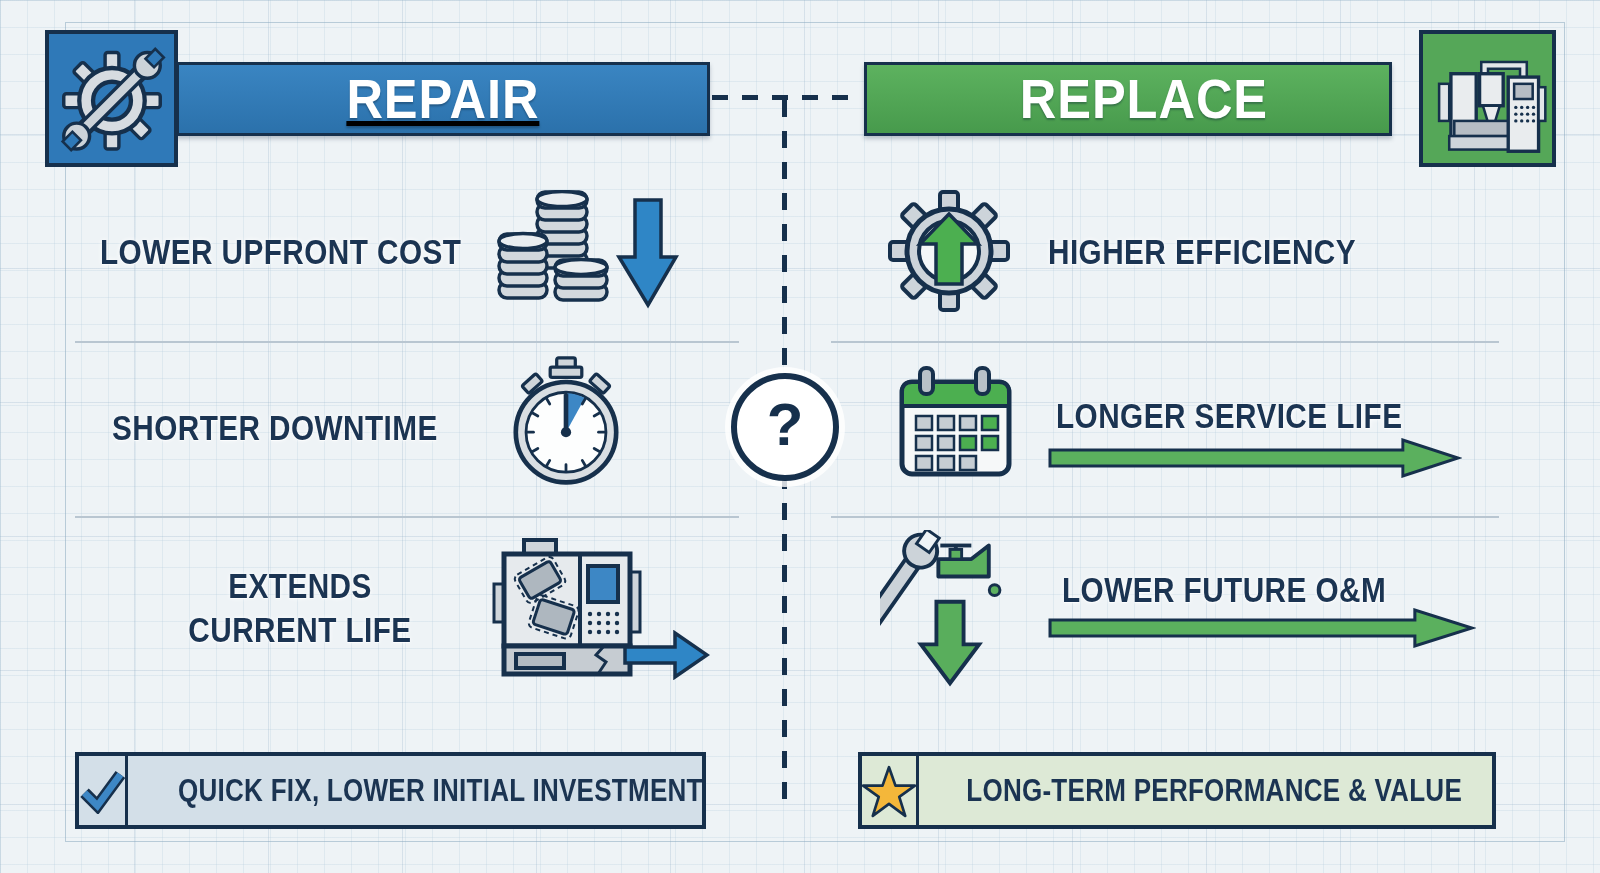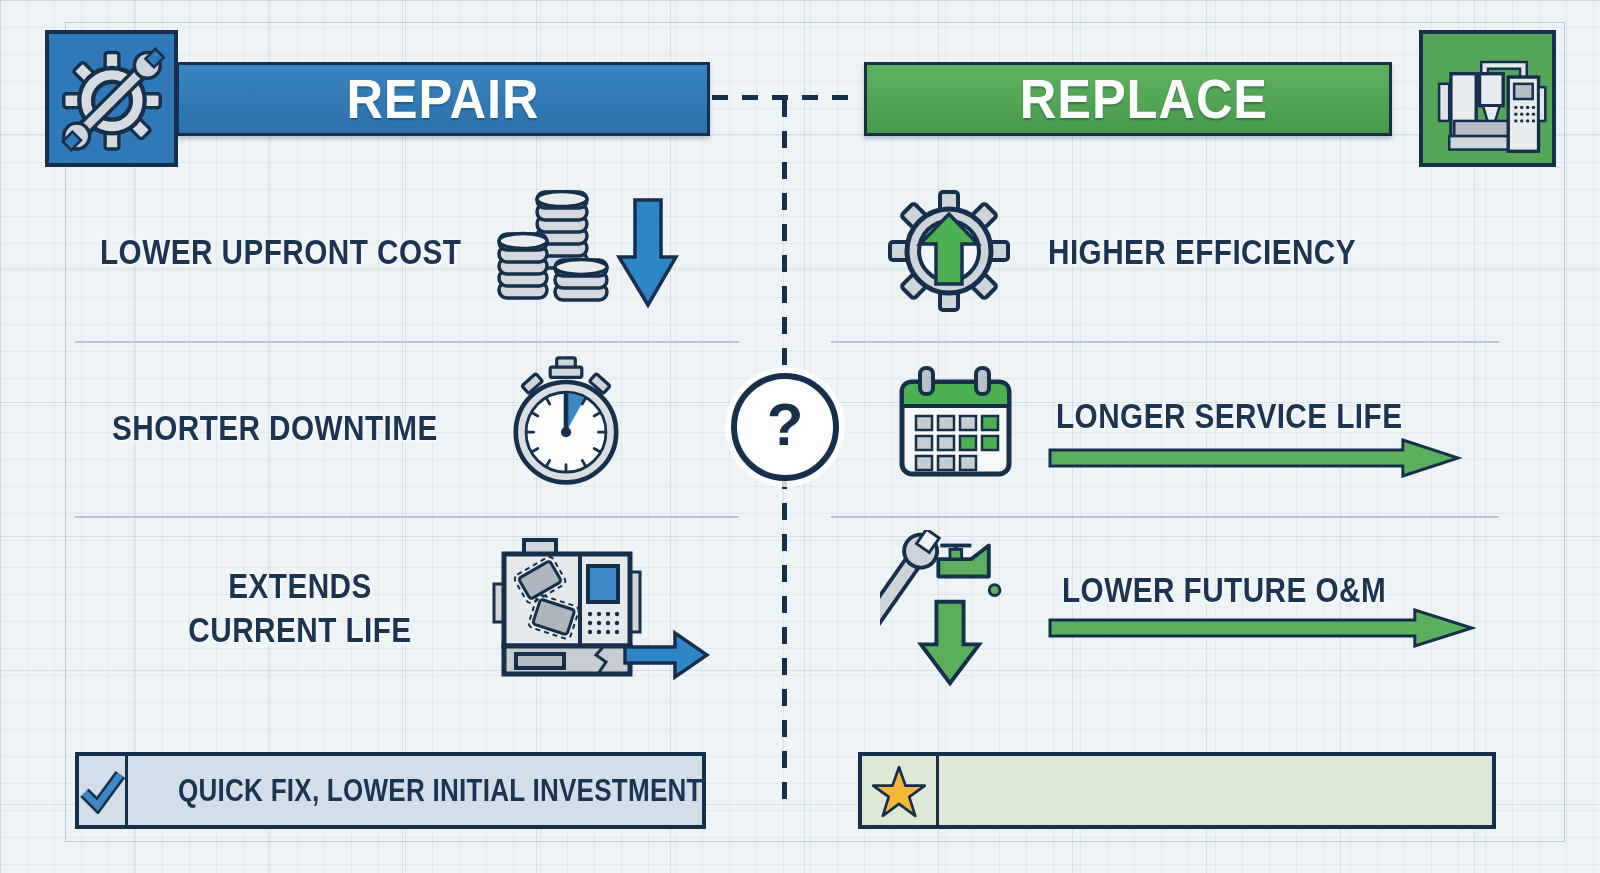--- a/index.html
+++ b/index.html
@@ -16,21 +16,21 @@
   }
   .frame{position:absolute;left:65px;top:22px;width:1498px;height:818px;
     border:1px solid rgba(140,170,192,.55);}
   .sq{position:absolute;box-sizing:border-box;border:4px solid #16304c;z-index:3;
     display:flex;align-items:center;justify-content:center;}
   .sq.blue{left:45px;top:30px;width:133px;height:137px;background:#2f79b8;}
   .sq.green{left:1419px;top:30px;width:137px;height:137px;background:#55a758;}
   .banner{position:absolute;top:62px;height:74px;box-sizing:border-box;border:3px solid #16304c;
     display:flex;align-items:center;justify-content:center;z-index:2;
     box-shadow:0 3px 4px rgba(22,48,76,.25);}
-  .banner.blue{left:176px;width:534px;background:linear-gradient(#3a85c2,#2b71ab);}
+  .banner.blue{left:176px;width:534px;background:linear-gradient(#3a85c2,#2b71ab);text-decoration:underline;}
   .banner.green{left:864px;width:528px;background:linear-gradient(#5db25f,#479a4c);padding-left:32px;}
   .banner .t{font-size:55px;font-weight:800;color:#fff;letter-spacing:1px;
     transform:scaleX(.92);text-shadow:0 2px 2px rgba(10,30,50,.35);}
   .dash-h{position:absolute;left:712px;top:95px;width:150px;height:5px;
     background:repeating-linear-gradient(to right,#16304c 0 16px,transparent 16px 30px);}
   .dash-v{position:absolute;left:782px;top:100px;width:5px;height:702px;
     background:repeating-linear-gradient(to bottom,#16304c 0 17px,transparent 17px 31px);}
   .qbadge{position:absolute;left:731px;top:373px;width:108px;height:108px;border-radius:50%;
     background:#fff;border:6px solid #16304c;box-sizing:border-box;z-index:4;
     display:flex;align-items:center;justify-content:center;
@@ -298,14 +298,17 @@
       <span class="s">QUICK FIX, LOWER INITIAL INVESTMENT</span>
     </div>
   </div>
 
   <div class="sumbox right">
     <div class="sumicon">
       <svg width="54" height="54" viewBox="0 0 100 100">
         <polygon points="50,6 62,40 98,40 69,61 80,96 50,74 20,96 31,61 2,40 38,40" fill="#f4b73a" stroke="#16304c" stroke-width="5" stroke-linejoin="round"></polygon>
       </svg>
     </div>
+    <div class="sumtext">
+      <span class="s">LONG-TERM PERFORMANCE &amp; VALUE</span>
+    </div>
   </div>
 </div>
 
 </body></html>

